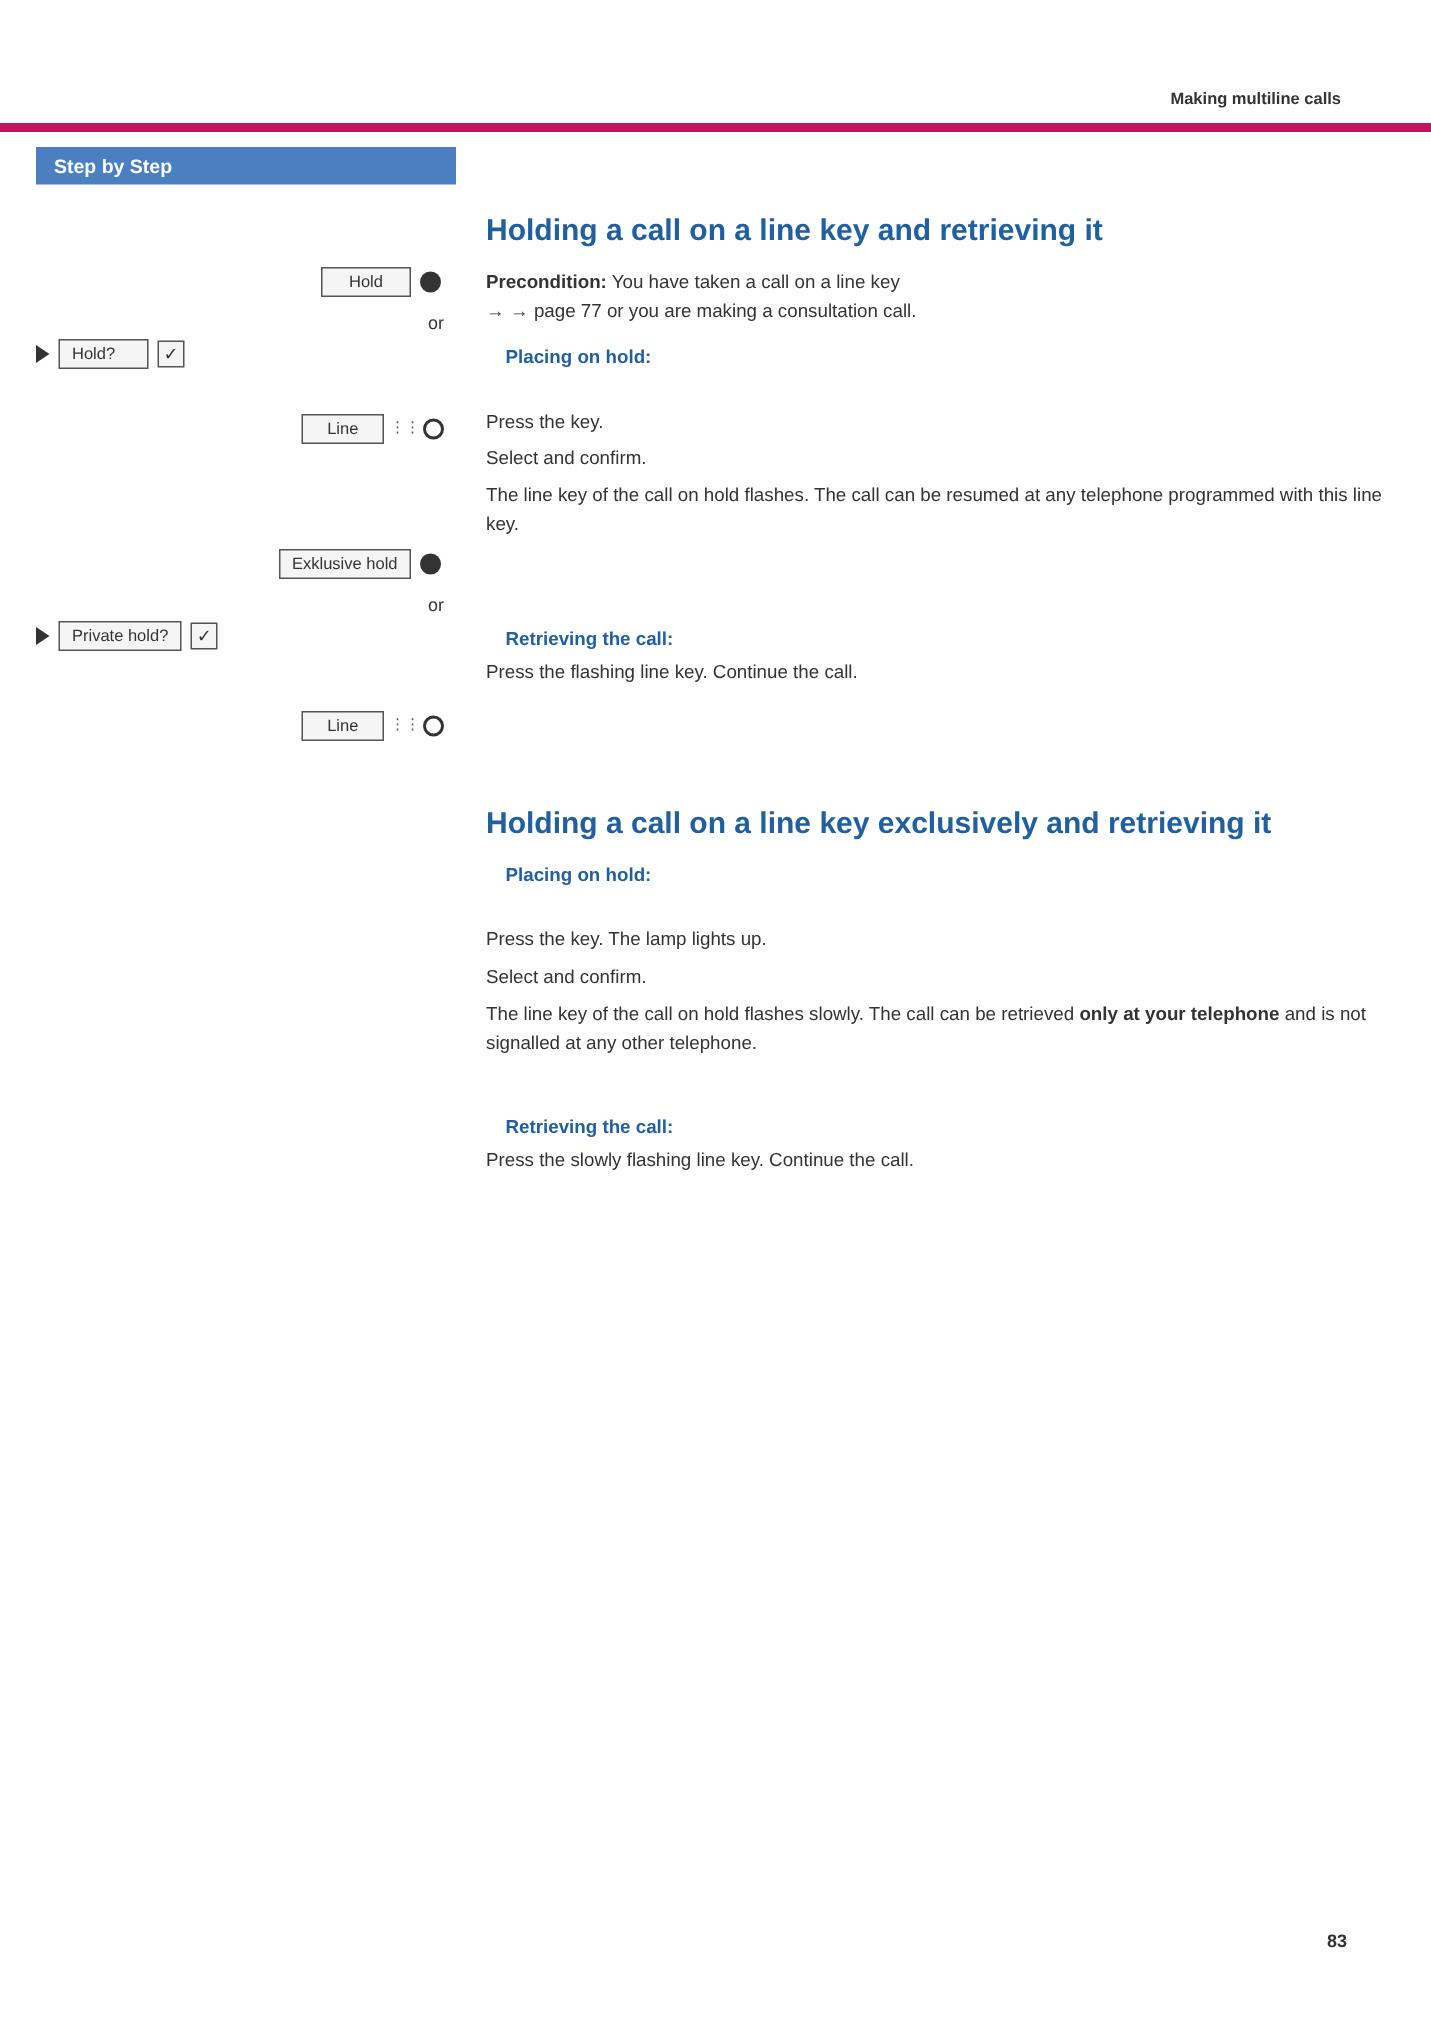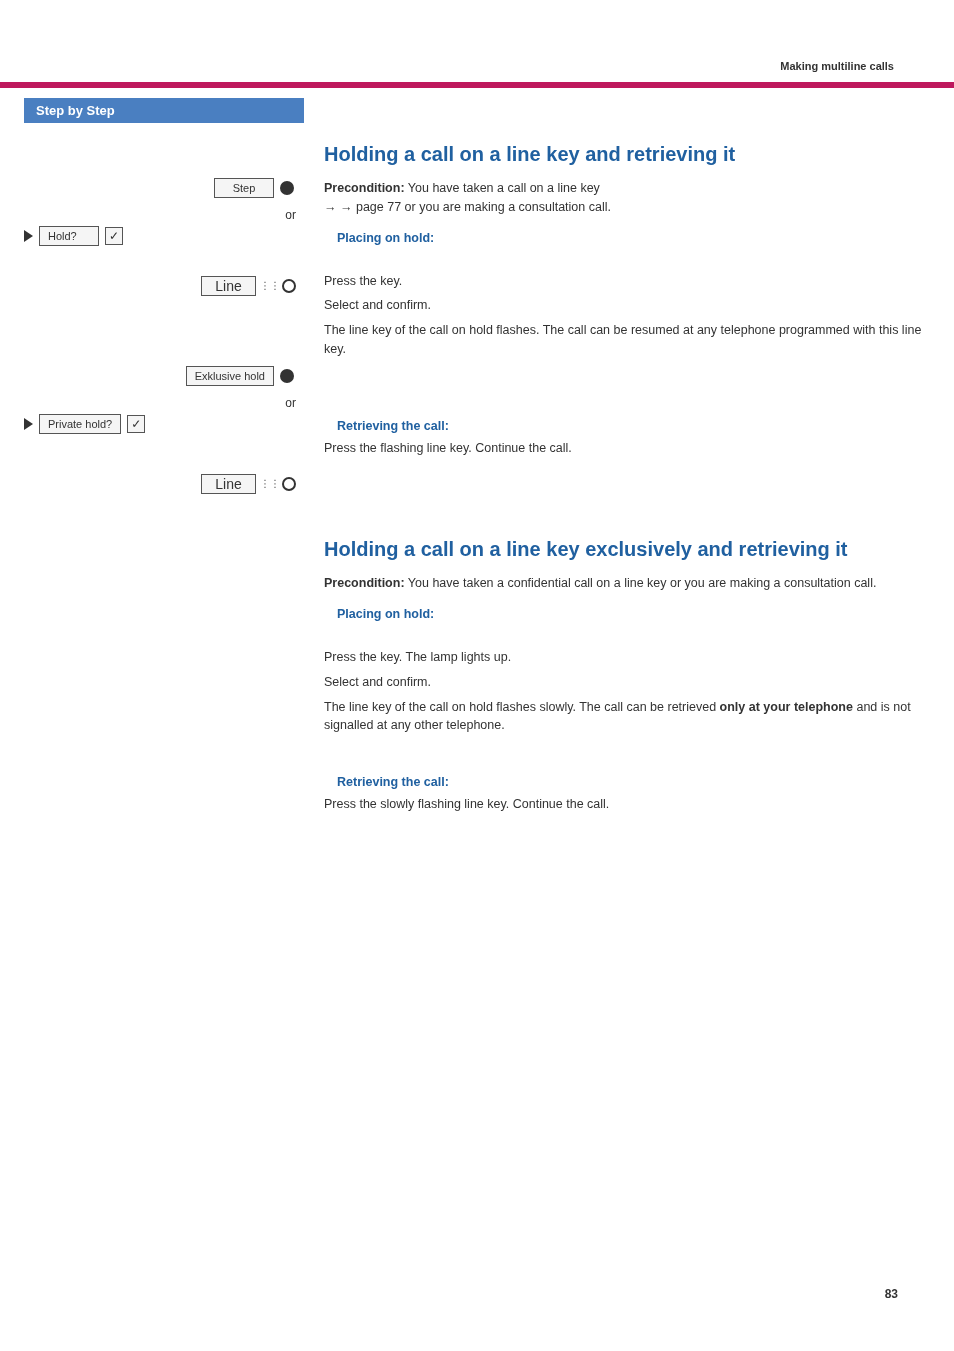--- a/index.html
+++ b/index.html
@@ -183,21 +183,21 @@
     .line-key-area {
       display: flex;
       align-items: center;
       gap: 4px;
       margin: 10px 0;
     }
 
     .line-key-btn {
       border: 1px solid #555;
       padding: 2px 8px;
-      font-size: 14px;
+      font-size: 11px;
       background: #f5f5f5;
       min-width: 55px;
       height: 20px;
       display: inline-flex;
       align-items: center;
       justify-content: center;
     }
 
     .flash-indicator {
       display: inline-flex;
@@ -251,21 +251,21 @@
       
       <div class="step-by-step-box">
         <span>Step by Step</span>
       </div>
 
       
       
       <div class="diagram-area" style="margin-top: 40px;">
         <div class="key-with-dot">
           <div class="key-button">
-            <span>Step</span>
+            <span>Hold</span>
           </div>
           <div class="dot-filled"></div>
         </div>
       </div>
 
       
       <div class="or-line">
         <span>or</span>
       </div>
 
@@ -356,24 +356,20 @@
         <span>The line key of the call on hold flashes. The call can be resumed at any telephone programmed with this line key.</span>
       </div>
 
       <div class="subsection-title" style="margin-top: 60px;">Retrieving the call:</div>
       <div class="description-text">Press the flashing line key. Continue the call.</div>
 
       <div class="section-divider"></div>
 
       <h2 class="section-title">Holding a call on a line key exclusively and retrieving it</h2>
 
-      <div class="precondition-text">
-        <strong>Precondition:</strong>
-        <span>You have taken a confidential call on a line key or you are making a consultation call.</span>
-      </div>
 
       <div class="subsection-title">Placing on hold:</div>
       <div class="description-text" style="margin-top: 27px;">
         <span>Press the key. The lamp lights up.</span>
       </div>
 
       <div class="description-text" style="margin-top: 6px;">
         <span>Select and confirm.</span>
       </div>
 

